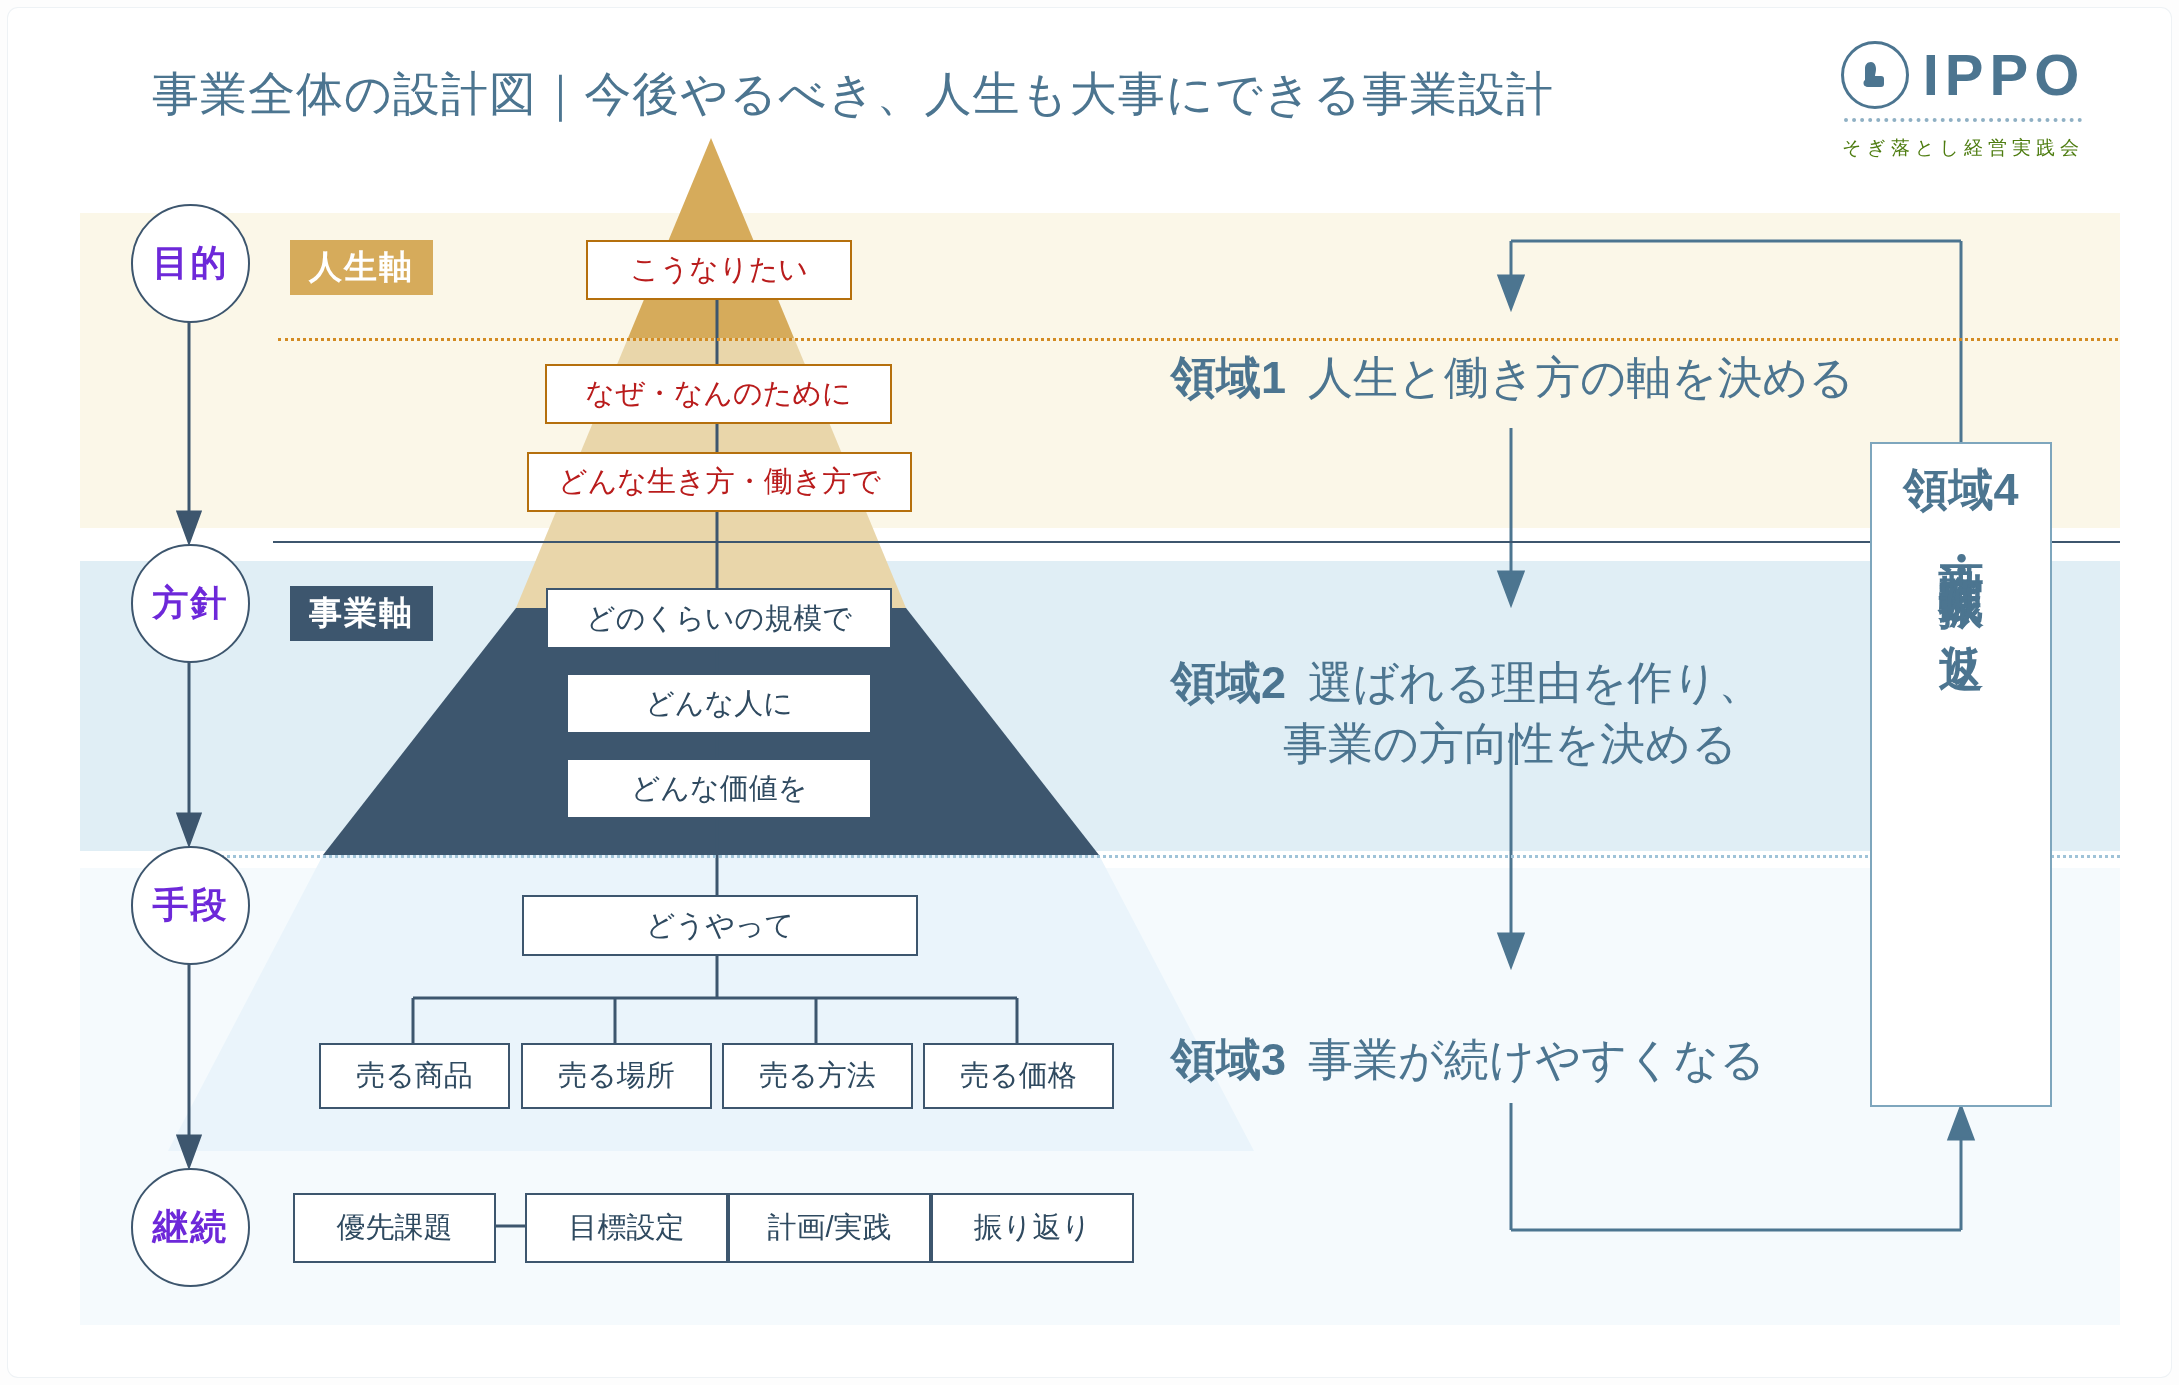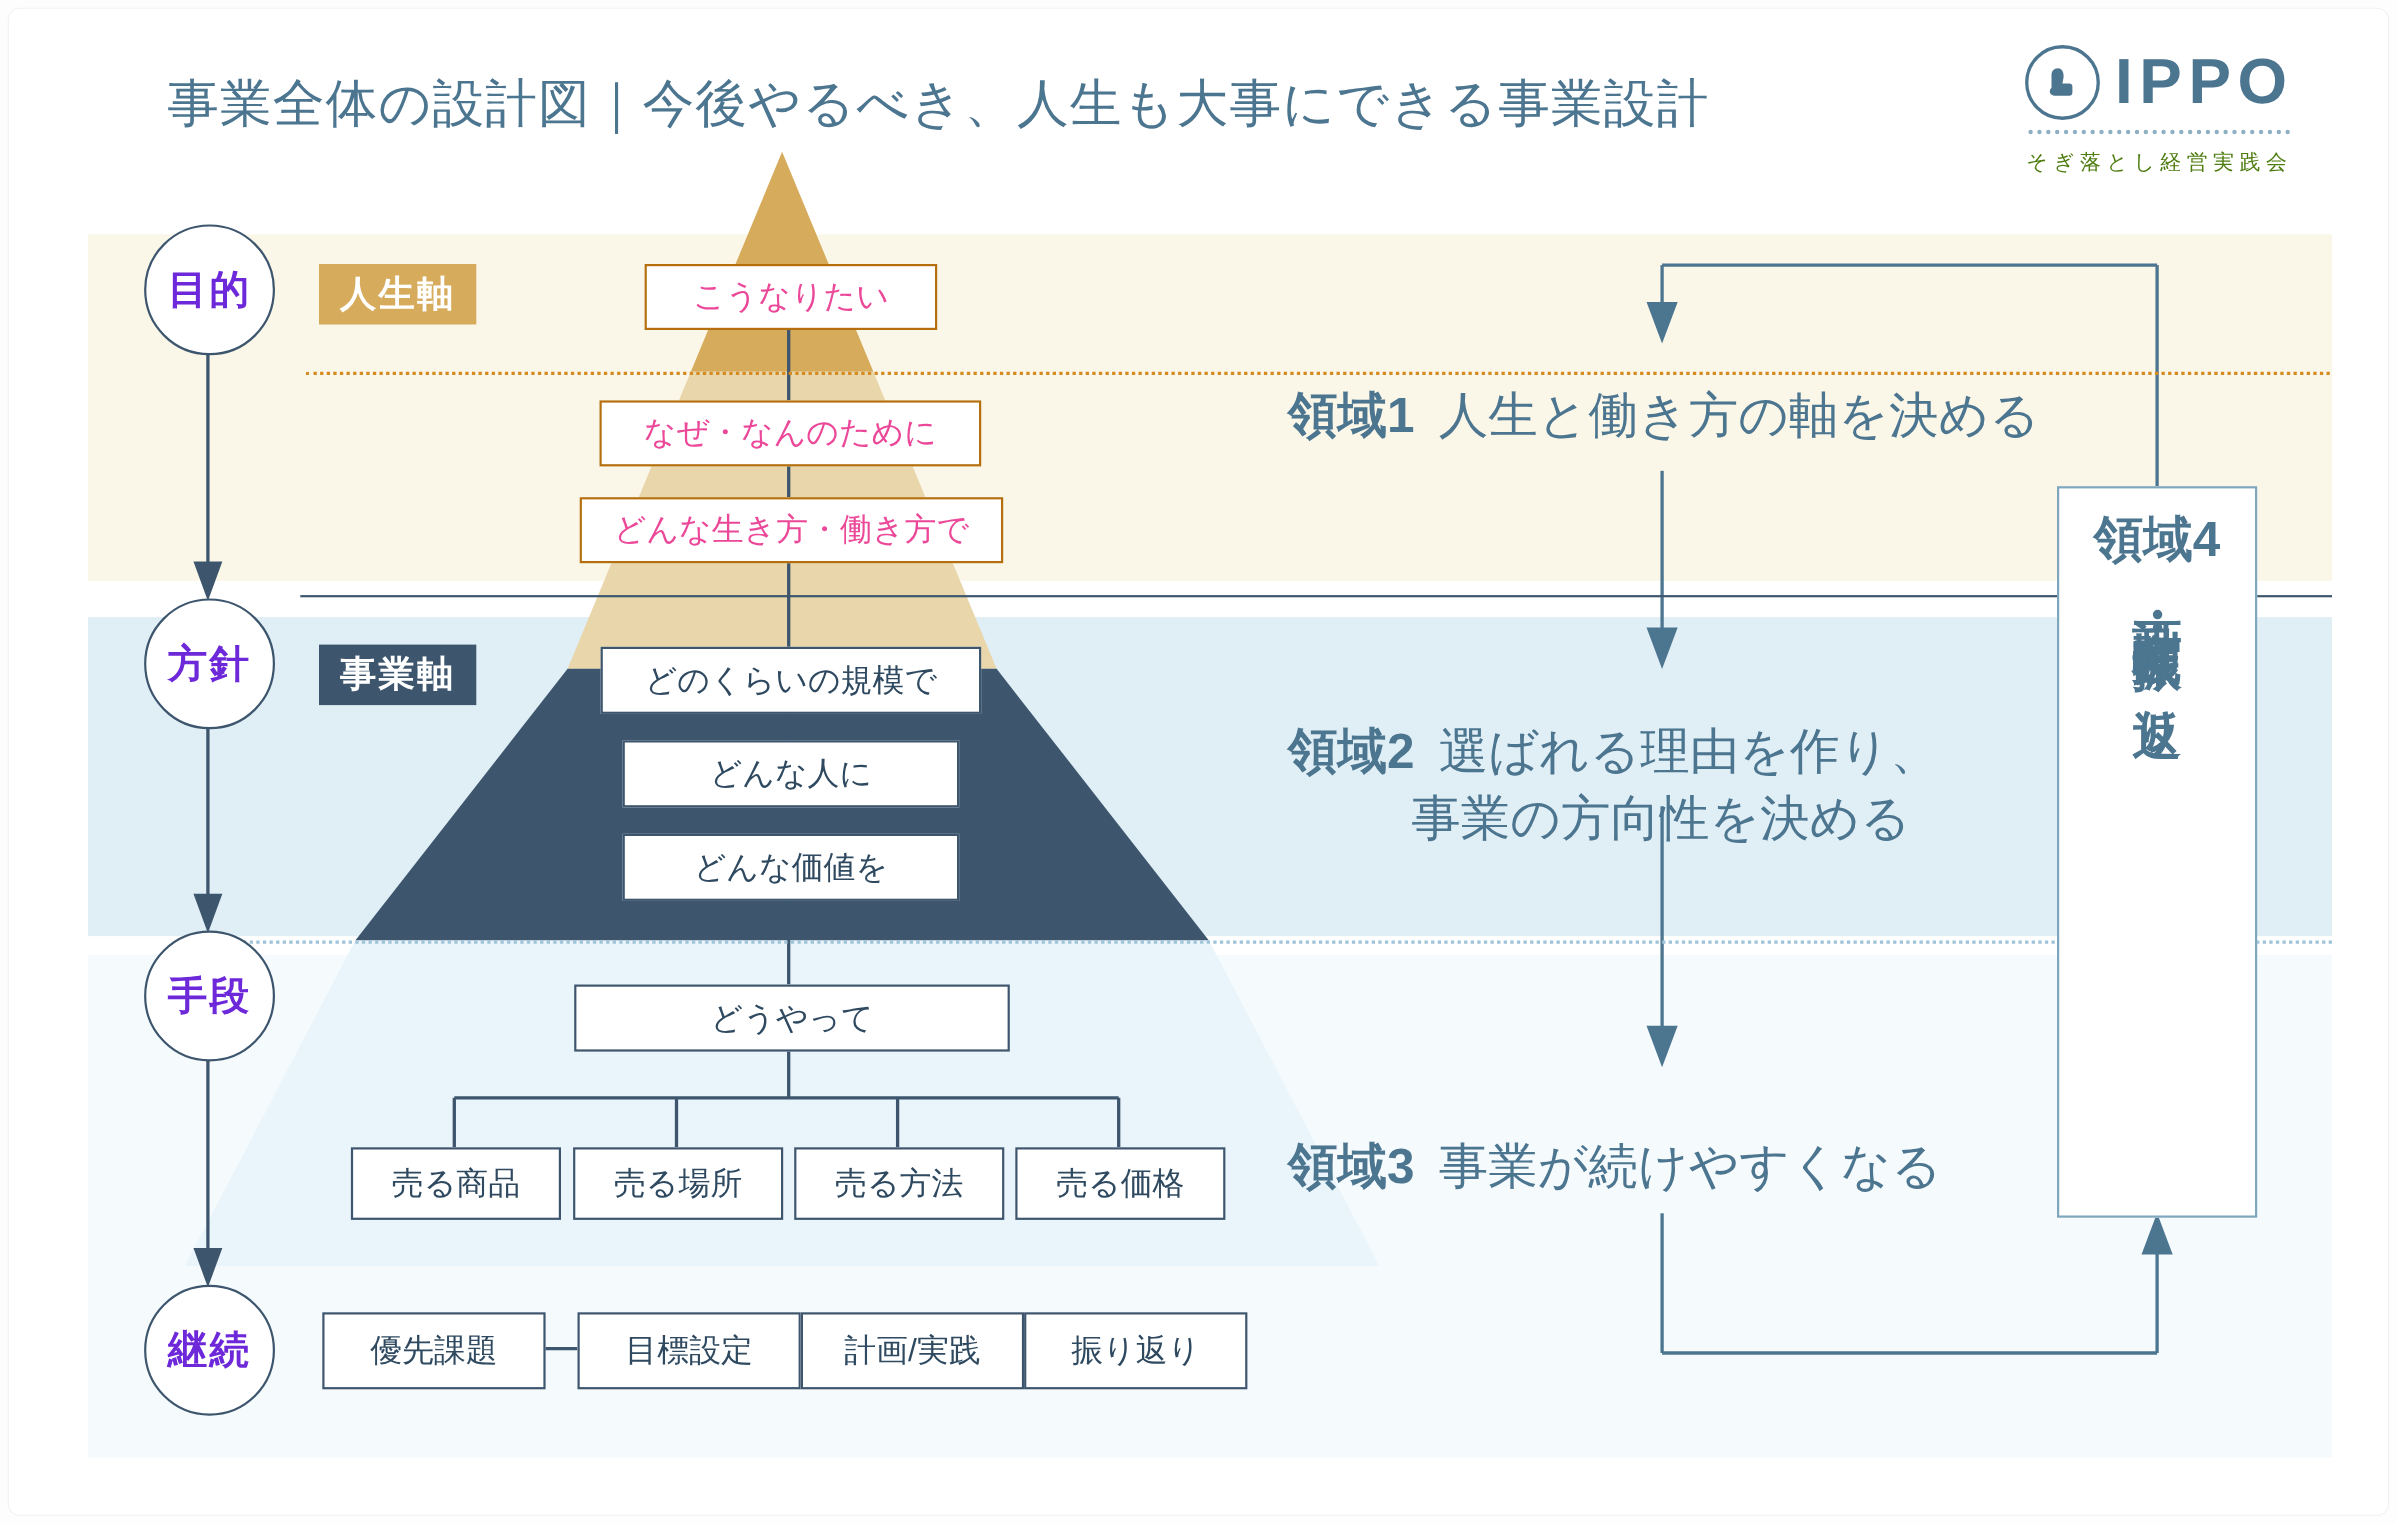--- a/index.html
+++ b/index.html
@@ -38,21 +38,21 @@
   .s3{left:123px;top:838px;}
   .s4{left:123px;top:1160px;}
 
   
   .badge{position:absolute;display:flex;align-items:center;justify-content:center;color:#ffffff;font-size:33px;font-weight:bold;letter-spacing:2px;}
   .badge-life{left:282px;top:232px;width:143px;height:55px;background:#d6ab5b;}
   .badge-biz{left:282px;top:578px;width:143px;height:55px;background:#3d566e;}
 
   
   .box{position:absolute;display:flex;align-items:center;justify-content:center;background:#ffffff;font-size:29px;color:#2f4a60;white-space:nowrap;}
-  .box-gold{border:2px solid #b5700d;color:#ec4899;}
+  .box-gold{border:2px solid #b5700d;color:#b91c1c;}
   .box-navy{border:2px solid #3d566e;color:#2f4a60;}
 
   .g1{left:578px;top:232px;width:262px;height:56px;}
   .g2{left:537px;top:356px;width:343px;height:56px;}
   .g3{left:519px;top:444px;width:381px;height:56px;}
 
   .n1{left:538px;top:580px;width:342px;height:57px;}
   .n2{left:558px;top:665px;width:302px;height:57px;}
   .n3{left:558px;top:750px;width:302px;height:57px;}
 

